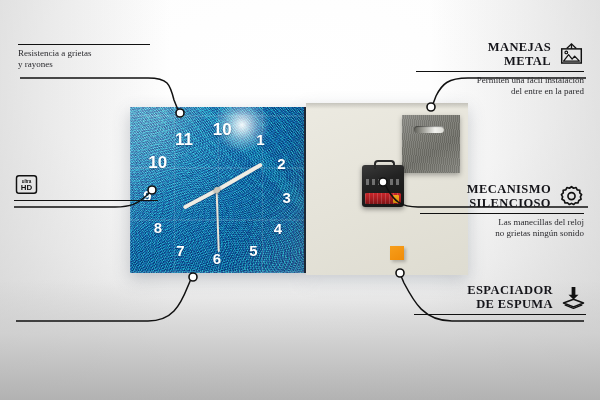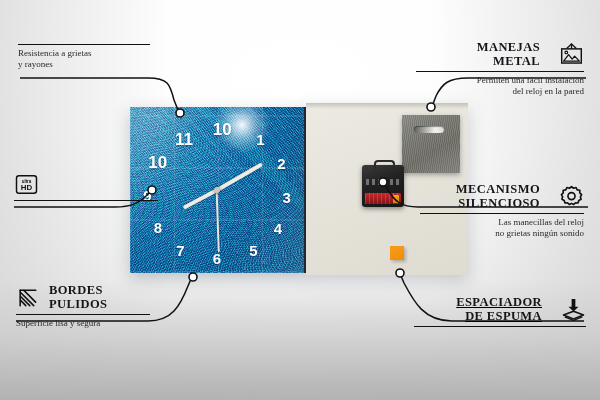--- a/index.html
+++ b/index.html
@@ -180,21 +180,21 @@
     font-family:"Liberation Serif", serif;
     font-size:9px;
     line-height:10.5px;
     color:#2a2a2e;
     white-space:pre-line;
   }
   .callout .rule{
     height:1px;background:#111;margin:3px 0 3px 0;
   }
   .co-left .title-row{display:flex;align-items:center;gap:8px;}
-  .co-right .title-row{display:flex;align-items:center;justify-content:flex-end;gap:19px;}
+  .co-right .title-row{display:flex;align-items:center;justify-content:flex-end;gap:8px;}
   .co-left .title{text-align:left;}
   .co-right .title{text-align:right;}
   .co-left .desc{text-align:left;}
   .co-right .desc{text-align:right;}
   .ico{width:25px;height:25px;flex:0 0 25px;display:block;}
   .ico svg{display:block;width:25px;height:25px;}
 
   
   #links{position:absolute;left:0;top:0;width:600px;height:400px;pointer-events:none;}
 </style>
@@ -295,79 +295,59 @@
         <svg viewBox="0 0 24 24">
           <rect x="2.4" y="3.6" width="19.2" height="16.8" rx="2.4" fill="none" stroke="#111" stroke-width="1.4"></rect>
           <text x="12" y="10.4" text-anchor="middle" font-family="Liberation Sans, sans-serif" font-size="4.3" font-weight="700" fill="#111">ultra</text>
           <text x="12" y="17.6" text-anchor="middle" font-family="Liberation Sans, sans-serif" font-size="7.6" font-weight="700" fill="#111">HD</text>
         </svg>
       </span>
     </div>
     <div class="rule" style="width:144px;"></div>
   </div>
 
-  <div class="callout co-left" style="left:16px;top:284px;width:150px;">
-    <div class="title-row">
-      <span class="ico">
-        <svg viewBox="0 0 24 24">
-            <g stroke="#111" stroke-width="1.5" stroke-linecap="round">
-          <path d="M4 5 L19 5"></path>
-              <path d="M4 5 L4 20"></path>
-          <path d="M4.4 7.2 L17 19.8"></path>
-              <path d="M4.4 11 L13.2 19.8"></path>
-          <path d="M4.4 14.8 L9.4 19.8"></path>
-              <path d="M7.6 5.2 L18.8 16.4"></path>
-        </g>
-          </svg>
-      </span>
-      <span class="title">BORDES
-PULIDOS</span>
-    </div>
-    <div class="rule" style="width:134px;"></div>
-    <div class="desc">Superficie lisa y segura</div>
-  </div>
 
   <div class="callout co-right" style="right:16px;top:41px;width:168px;">
     <div class="title-row">
       <span class="title">MANEJAS
 METAL</span>
       <span class="ico">
         <svg viewBox="0 0 24 24">
           <rect x="2.6" y="6.6" width="18.8" height="13.6" fill="none" stroke="#111" stroke-width="1.4"></rect>
           <path d="M12 1.6 L12 6.4" stroke="#111" stroke-width="1.3"></path>
           <path d="M7.4 6.2 L12 1.8 L16.6 6.2" fill="none" stroke="#111" stroke-width="1.3" stroke-linejoin="round"></path>
           <path d="M4.4 18.4 L9.2 12.2 L12.6 16.4 L15 13.6 L19.6 18.4 Z" fill="none" stroke="#111" stroke-width="1.2" stroke-linejoin="round"></path>
           <circle cx="7" cy="10" r="1.3" fill="none" stroke="#111" stroke-width="1.1"></circle>
         </svg>
       </span>
     </div>
     <div class="rule" style="width:168px;margin-left:auto;"></div>
     <div class="desc">Permiten una fácil instalación
-del reloj en la pared</div>
+del entre en la pared</div>
   </div>
 
   <div class="callout co-right" style="right:16px;top:183px;width:164px;">
     <div class="title-row">
       <span class="title">MECANISMO
 SILENCIOSO</span>
       <span class="ico">
         <svg viewBox="0 0 24 24">
             <g fill="none" stroke="#111" stroke-width="1.6" stroke-linejoin="round">
           <path d="M12 2.6 L14 4.1 L16.4 3.4 L17.5 5.6 L20 6 L19.9 8.5 L21.7 10.2 L20.5 12.3 L21.2 14.7 L19 15.8 L18.2 18.2 L15.8 18 L14 19.7 L12 18.6 L10 19.7 L8.2 18 L5.8 18.2 L5 15.8 L2.8 14.7 L3.5 12.3 L2.3 10.2 L4.1 8.5 L4 6 L6.5 5.6 L7.6 3.4 L10 4.1 Z"></path>
           <circle cx="12" cy="11.6" r="3.4"></circle>
         </g>
           </svg>
       </span>
     </div>
     <div class="rule" style="width:164px;margin-left:auto;"></div>
     <div class="desc">Las manecillas del reloj
 no grietas ningún sonido</div>
   </div>
 
-  <div class="callout co-right" style="right:14px;top:296px;width:172px;text-decoration:underline;">
+  <div class="callout co-right" style="right:14px;top:284px;width:172px;">
     <div class="title-row">
       <span class="title">ESPACIADOR
 DE ESPUMA</span>
       <span class="ico">
         <svg viewBox="0 0 24 24">
           <path d="M10.2 2 L13.8 2 L13.8 9.4 L16.8 9.4 L12 14 L7.2 9.4 L10.2 9.4 Z" fill="#111"></path>
           <path d="M12 13.6 L21.6 17.3 L12 21 L2.4 17.3 Z" fill="none" stroke="#111" stroke-width="1.5" stroke-linejoin="round"></path>
           <path d="M3.6 19.1 L12 22.4 L20.4 19.1" fill="none" stroke="#111" stroke-width="1.4" stroke-linejoin="round"></path>
         </svg>
       </span>

